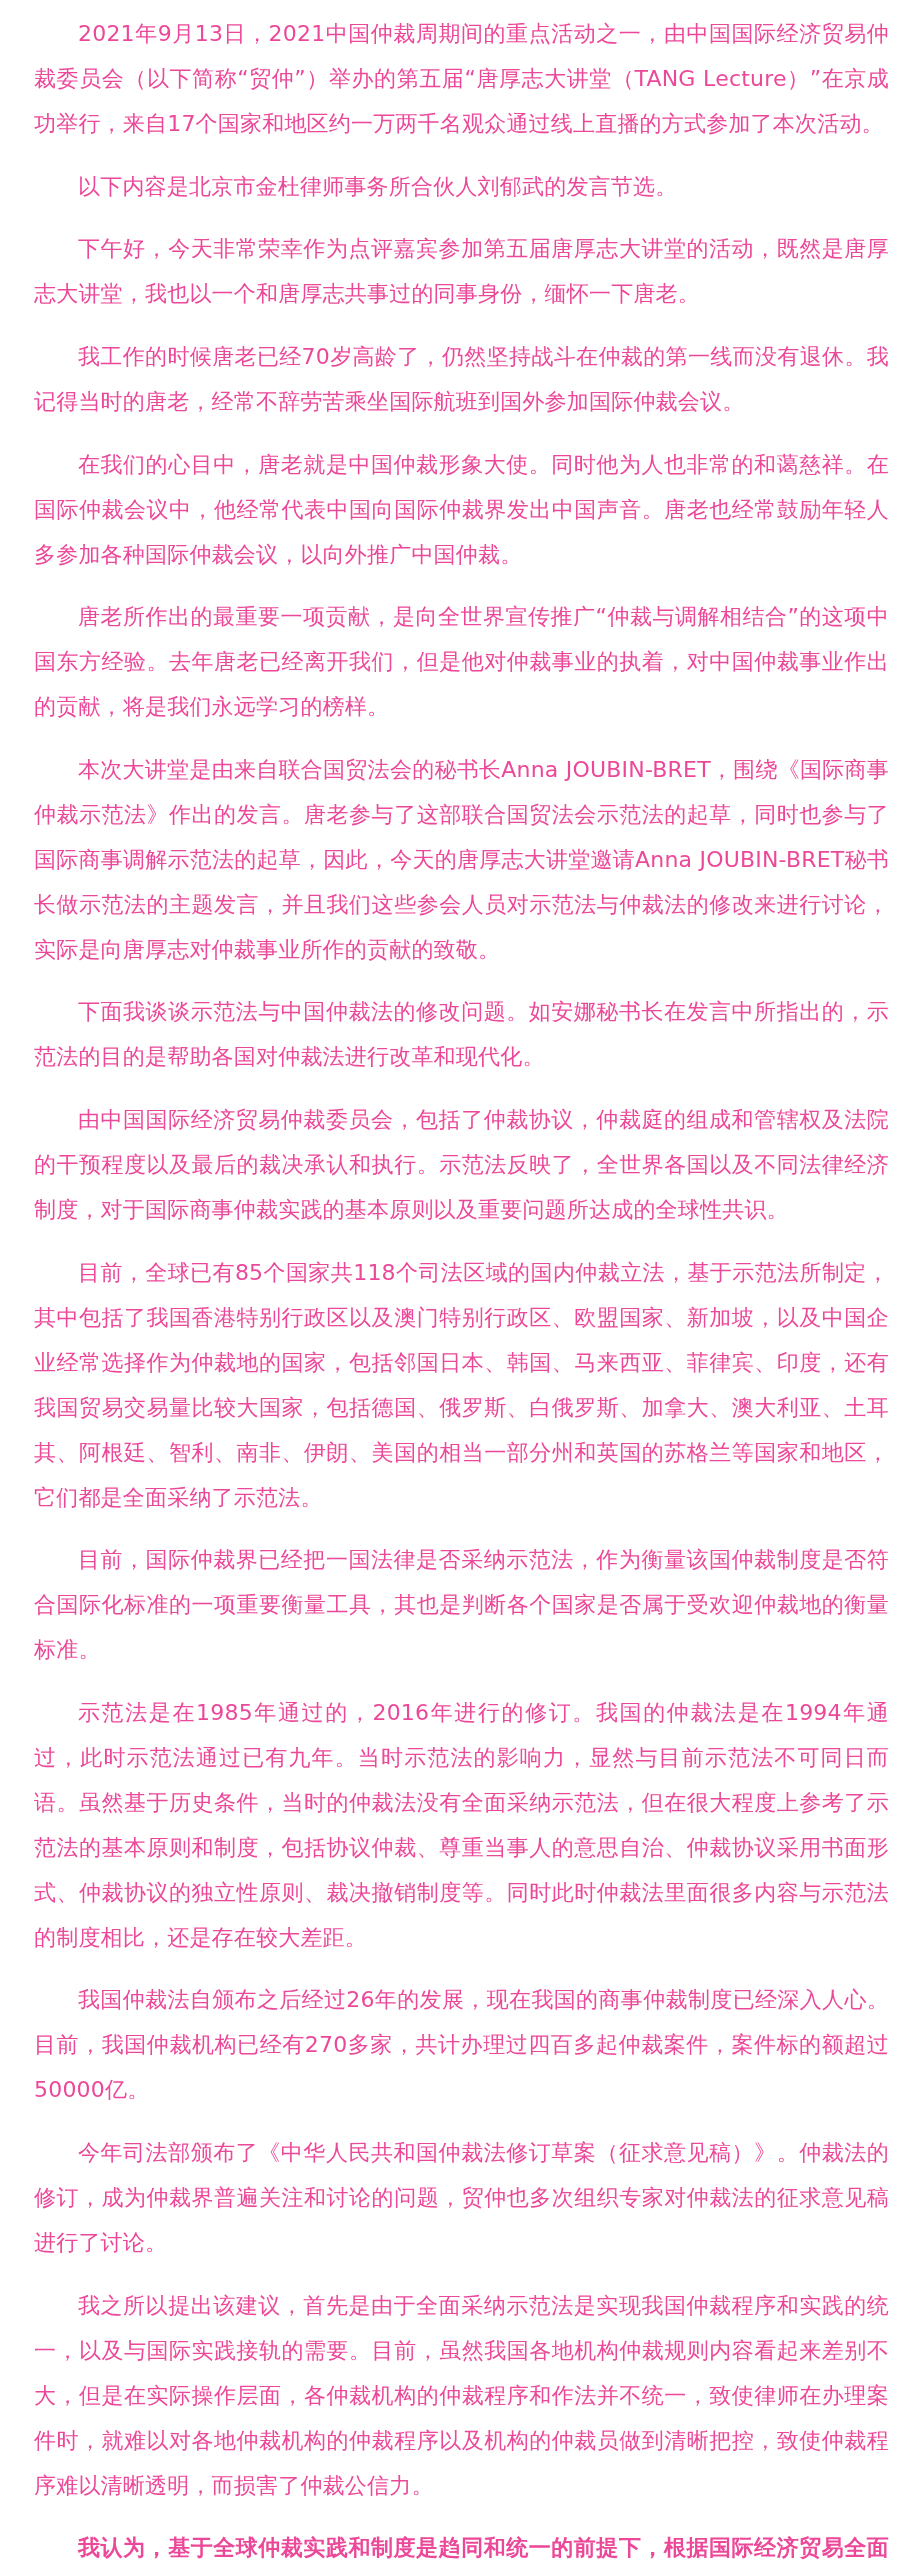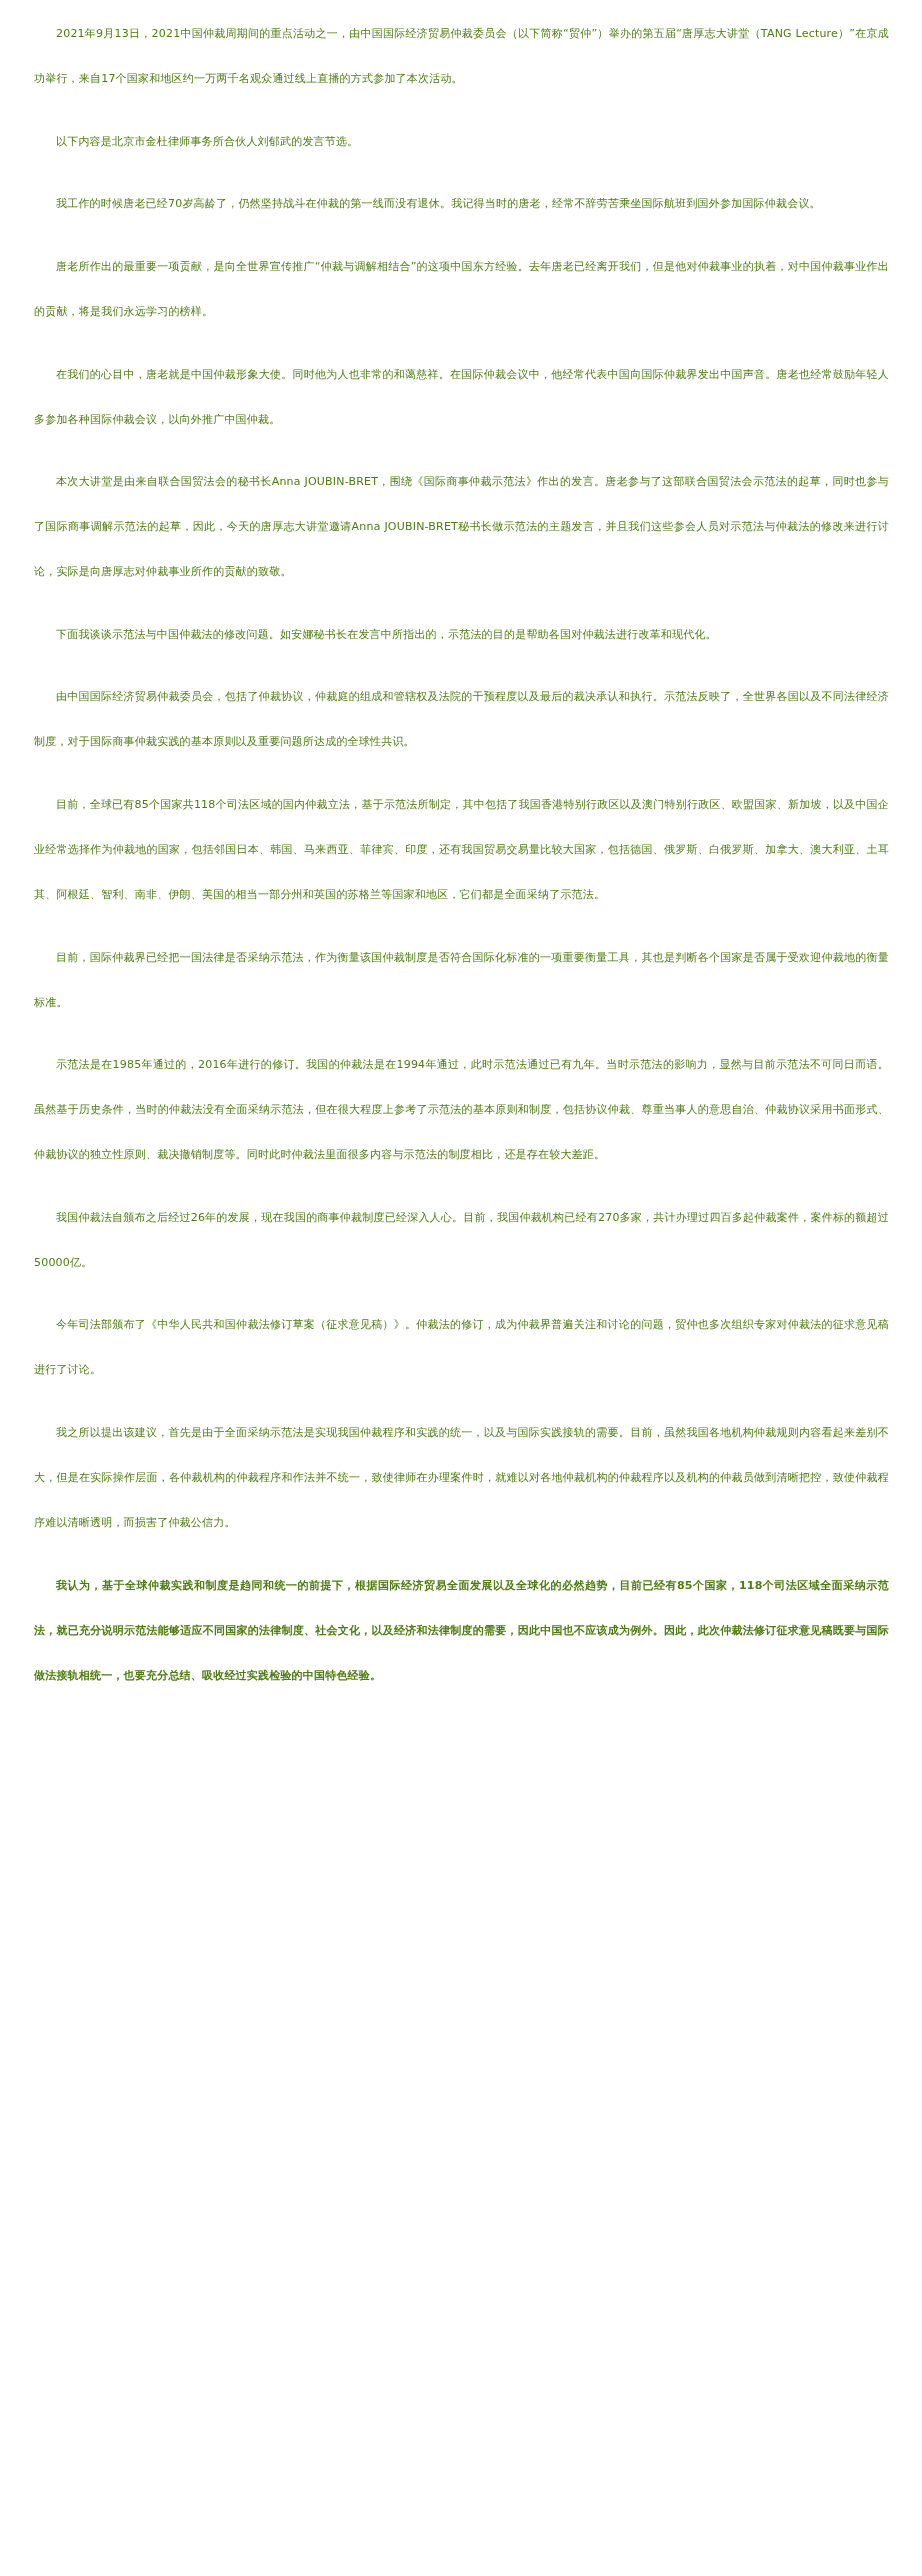--- a/index.html
+++ b/index.html
@@ -16,45 +16,46 @@
   }
   #article {
     box-sizing: border-box;
     width: 923px;
     min-height: 2576px;
     padding: 11.2px 34px 0 34px;
     background: #ffffff;
     position: relative;
   }
   .para {
-    font-size: 11px;
+    font-size: 22px;
     line-height: 45px;
     letter-spacing: 0.2px;
-    color: #4d7c0f;
+    color: #ec4899;
     text-align: justify;
     text-justify: inter-ideograph;
     text-indent: 2em;
     margin: 0 0 17.6px 0;
     word-break: break-word;
   }
   .para.last-para {
     margin-bottom: 0;
     font-weight: bold;
   }
 </style>
 </head>
 <body>
 
 <div id="article">
   <div id="paragraphs">
       <p class="para">2021年9月13日，2021中国仲裁周期间的重点活动之一，由中国国际经济贸易仲裁委员会（以下简称“贸仲”）举办的第五届“唐厚志大讲堂（TANG Lecture）”在京成功举行，来自17个国家和地区约一万两千名观众通过线上直播的方式参加了本次活动。</p>
       <p class="para">以下内容是北京市金杜律师事务所合伙人刘郁武的发言节选。</p>
+      <p class="para">下午好，今天非常荣幸作为点评嘉宾参加第五届唐厚志大讲堂的活动，既然是唐厚志大讲堂，我也以一个和唐厚志共事过的同事身份，缅怀一下唐老。</p>
       <p class="para">我工作的时候唐老已经70岁高龄了，仍然坚持战斗在仲裁的第一线而没有退休。我记得当时的唐老，经常不辞劳苦乘坐国际航班到国外参加国际仲裁会议。</p>
+      <p class="para">在我们的心目中，唐老就是中国仲裁形象大使。同时他为人也非常的和蔼慈祥。在国际仲裁会议中，他经常代表中国向国际仲裁界发出中国声音。唐老也经常鼓励年轻人多参加各种国际仲裁会议，以向外推广中国仲裁。</p>
       <p class="para">唐老所作出的最重要一项贡献，是向全世界宣传推广“仲裁与调解相结合”的这项中国东方经验。去年唐老已经离开我们，但是他对仲裁事业的执着，对中国仲裁事业作出的贡献，将是我们永远学习的榜样。</p>
-      <p class="para">在我们的心目中，唐老就是中国仲裁形象大使。同时他为人也非常的和蔼慈祥。在国际仲裁会议中，他经常代表中国向国际仲裁界发出中国声音。唐老也经常鼓励年轻人多参加各种国际仲裁会议，以向外推广中国仲裁。</p>
       <p class="para">本次大讲堂是由来自联合国贸法会的秘书长Anna JOUBIN-BRET，围绕《国际商事仲裁示范法》作出的发言。唐老参与了这部联合国贸法会示范法的起草，同时也参与了国际商事调解示范法的起草，因此，今天的唐厚志大讲堂邀请Anna JOUBIN-BRET秘书长做示范法的主题发言，并且我们这些参会人员对示范法与仲裁法的修改来进行讨论，实际是向唐厚志对仲裁事业所作的贡献的致敬。</p>
       <p class="para">下面我谈谈示范法与中国仲裁法的修改问题。如安娜秘书长在发言中所指出的，示范法的目的是帮助各国对仲裁法进行改革和现代化。</p>
       <p class="para">由中国国际经济贸易仲裁委员会，包括了仲裁协议，仲裁庭的组成和管辖权及法院的干预程度以及最后的裁决承认和执行。示范法反映了，全世界各国以及不同法律经济制度，对于国际商事仲裁实践的基本原则以及重要问题所达成的全球性共识。</p>
       <p class="para">目前，全球已有85个国家共118个司法区域的国内仲裁立法，基于示范法所制定，其中包括了我国香港特别行政区以及澳门特别行政区、欧盟国家、新加坡，以及中国企业经常选择作为仲裁地的国家，包括邻国日本、韩国、马来西亚、菲律宾、印度，还有我国贸易交易量比较大国家，包括德国、俄罗斯、白俄罗斯、加拿大、澳大利亚、土耳其、阿根廷、智利、南非、伊朗、美国的相当一部分州和英国的苏格兰等国家和地区，它们都是全面采纳了示范法。</p>
       <p class="para">目前，国际仲裁界已经把一国法律是否采纳示范法，作为衡量该国仲裁制度是否符合国际化标准的一项重要衡量工具，其也是判断各个国家是否属于受欢迎仲裁地的衡量标准。</p>
       <p class="para">示范法是在1985年通过的，2016年进行的修订。我国的仲裁法是在1994年通过，此时示范法通过已有九年。当时示范法的影响力，显然与目前示范法不可同日而语。虽然基于历史条件，当时的仲裁法没有全面采纳示范法，但在很大程度上参考了示范法的基本原则和制度，包括协议仲裁、尊重当事人的意思自治、仲裁协议采用书面形式、仲裁协议的独立性原则、裁决撤销制度等。同时此时仲裁法里面很多内容与示范法的制度相比，还是存在较大差距。</p>
       <p class="para">我国仲裁法自颁布之后经过26年的发展，现在我国的商事仲裁制度已经深入人心。目前，我国仲裁机构已经有270多家，共计办理过四百多起仲裁案件，案件标的额超过50000亿。</p>
       <p class="para">今年司法部颁布了《中华人民共和国仲裁法修订草案（征求意见稿）》。仲裁法的修订，成为仲裁界普遍关注和讨论的问题，贸仲也多次组织专家对仲裁法的征求意见稿进行了讨论。</p>
       <p class="para">我之所以提出该建议，首先是由于全面采纳示范法是实现我国仲裁程序和实践的统一，以及与国际实践接轨的需要。目前，虽然我国各地机构仲裁规则内容看起来差别不大，但是在实际操作层面，各仲裁机构的仲裁程序和作法并不统一，致使律师在办理案件时，就难以对各地仲裁机构的仲裁程序以及机构的仲裁员做到清晰把控，致使仲裁程序难以清晰透明，而损害了仲裁公信力。</p>
       <p class="para last-para">我认为，基于全球仲裁实践和制度是趋同和统一的前提下，根据国际经济贸易全面发展以及全球化的必然趋势，目前已经有85个国家，118个司法区域全面采纳示范法，就已充分说明示范法能够适应不同国家的法律制度、社会文化，以及经济和法律制度的需要，因此中国也不应该成为例外。因此，此次仲裁法修订征求意见稿既要与国际做法接轨相统一，也要充分总结、吸收经过实践检验的中国特色经验。</p>

